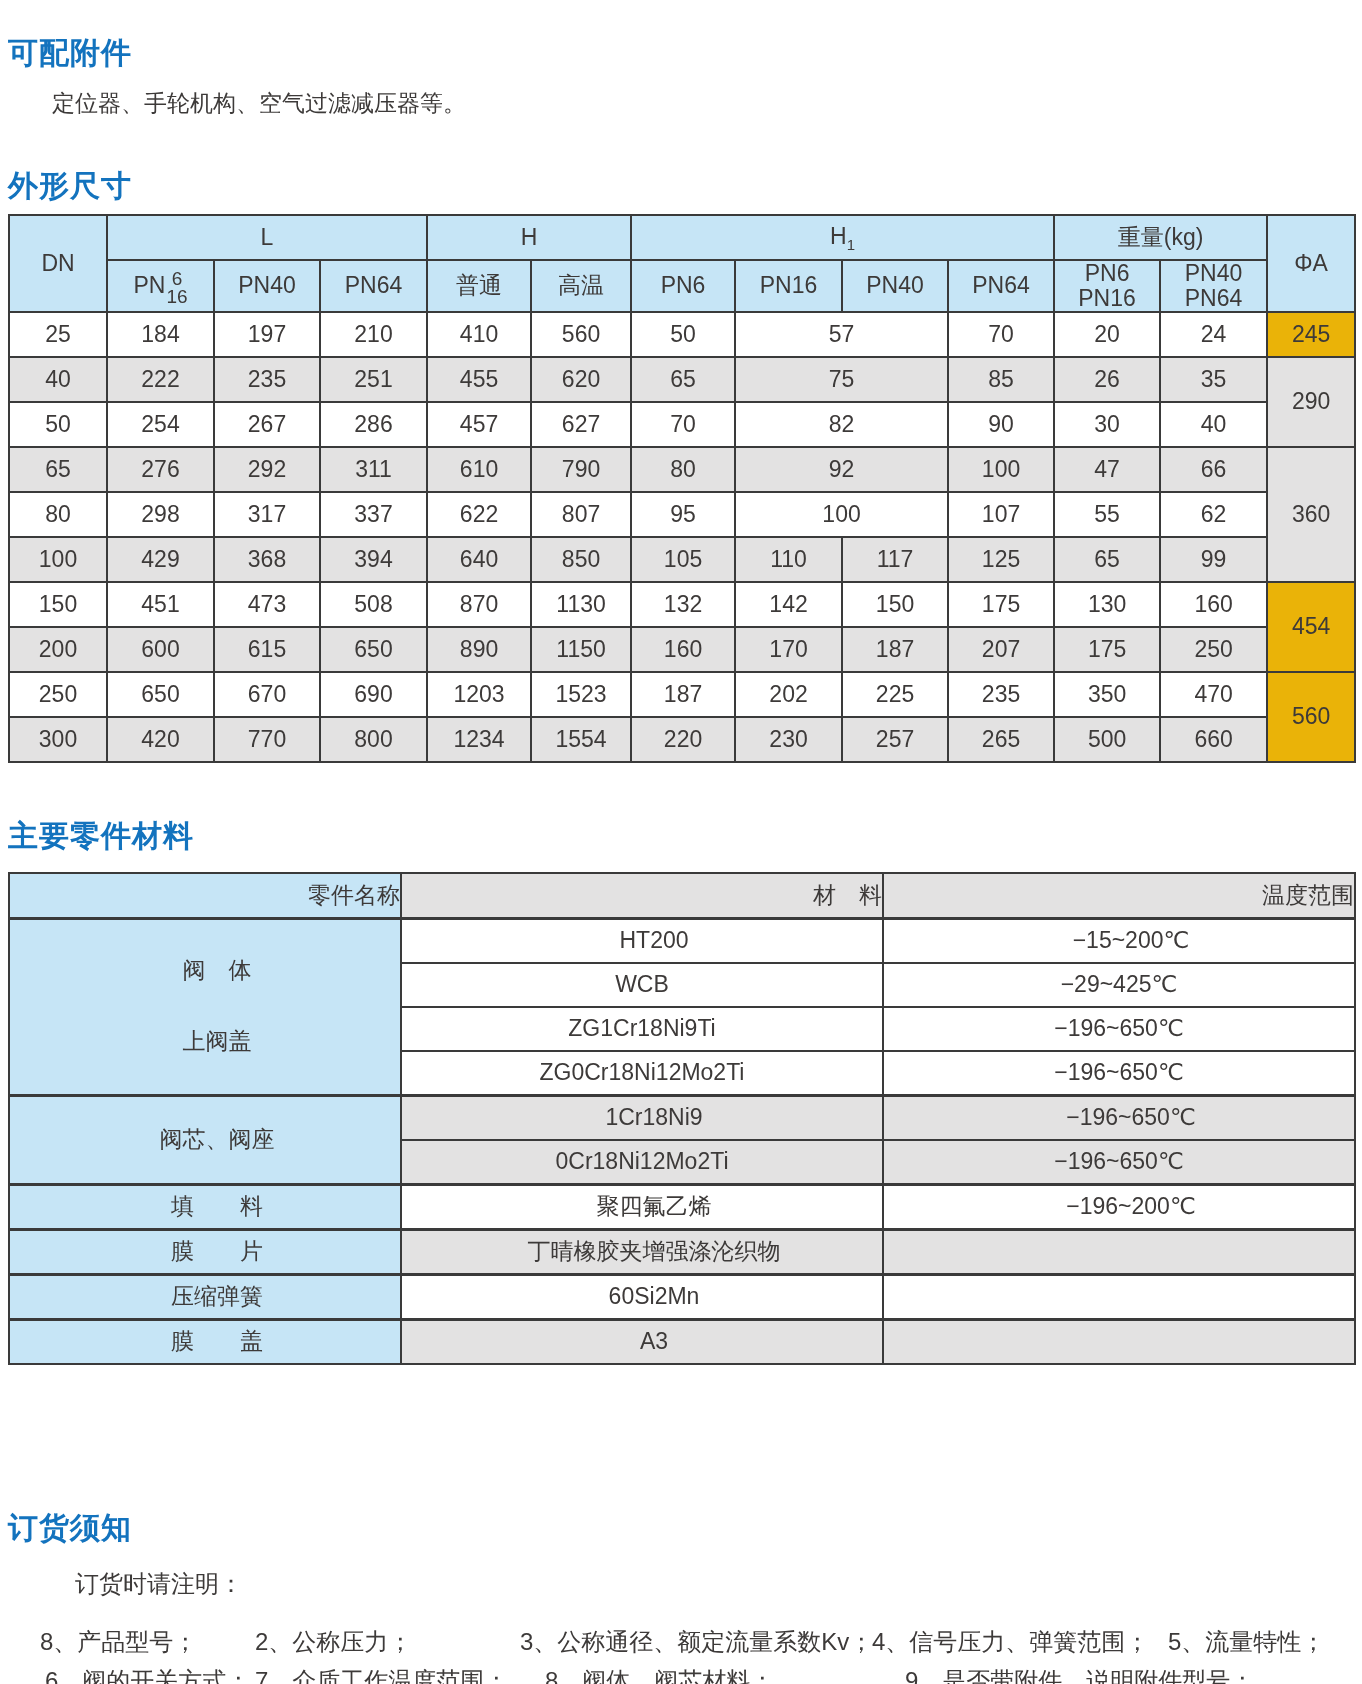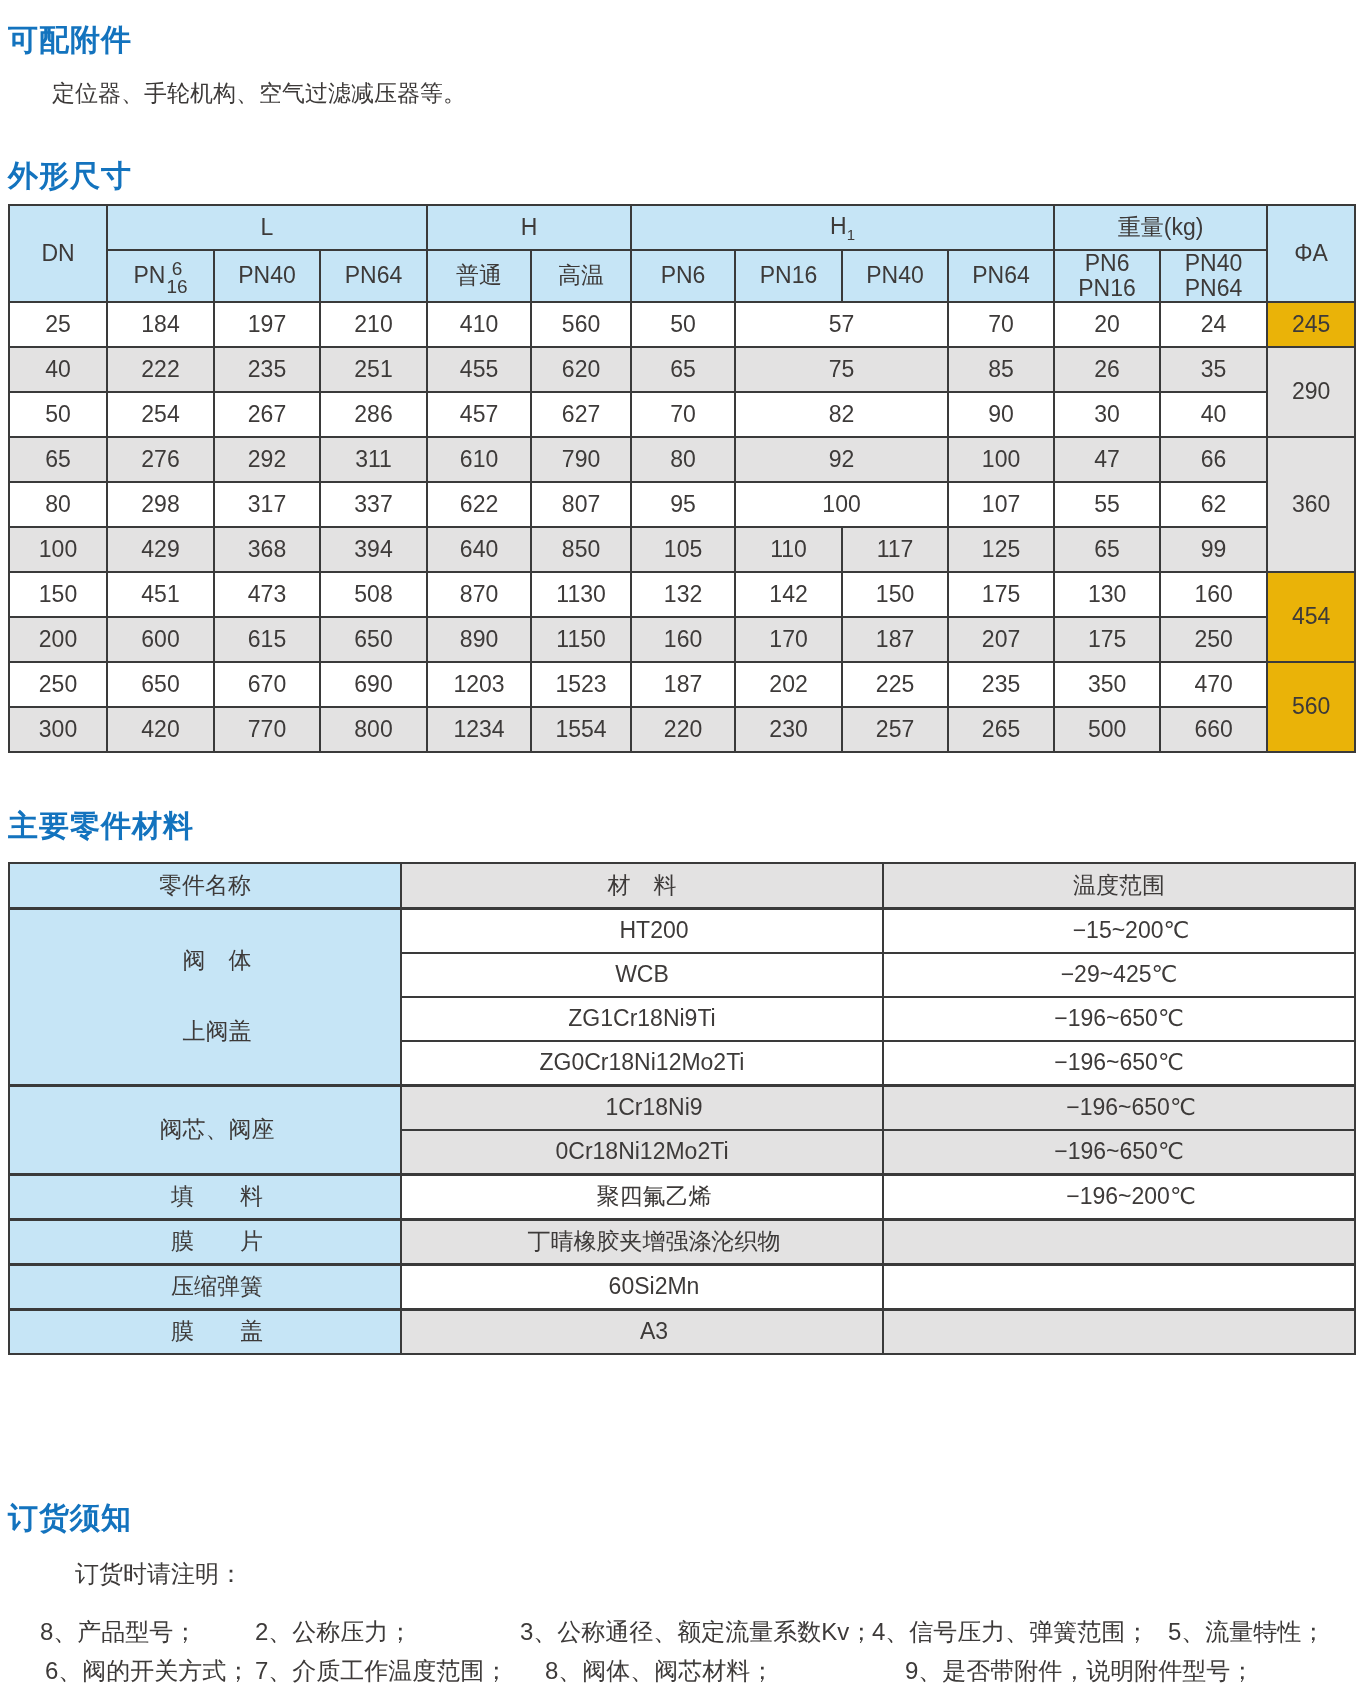--- a/index.html
+++ b/index.html
@@ -9,21 +9,21 @@
     color:#3d3a39;
     -webkit-font-smoothing:antialiased;
   }
   .page{width:1362px;position:relative;}
 
   
   .sec{
     font-size:30px;font-weight:bold;color:#1373be;
     margin:0;padding:0 0 0 8px;letter-spacing:1px;line-height:1.1;
   }
-  .h-acc{padding-top:26px;font-family:Liberation Mono, monospace;}
+  .h-acc{padding-top:36px;}
   .h-dim{margin-top:50px;margin-bottom:12px;}
   .h-mat{margin-top:56px;margin-bottom:20px;}
   .h-ord{margin-top:146px;}
 
   .body-text{font-size:23px;margin:20px 0 0 52px;line-height:1.3;}
 
   
   table{border-collapse:collapse;table-layout:fixed;}
   .dim{width:1346px;margin:6px 0 0 8px;}
   .dim th,.dim td{
@@ -42,21 +42,21 @@
     font-size:19px;margin-left:1px;transform:translateY(2px);
   }
   .h1-sub{font-size:15px;}
 
   
   .mat{width:1346px;margin:0 0 0 8px;}
   .mat th,.mat td{
     border:2px solid #3a3a3a;text-align:center;vertical-align:middle;
     font-weight:normal;font-size:23px;padding:0;
   }
-  .mat th{height:43px;background:#e3e2e2;}
+  .mat th{height:43px;background:#e3e2e2;text-align:right;}
   .mat th.blue-h{background:#c6e5f6;}
   .mat td{height:42px;background:#ffffff;}
   .mat td.shade{background:#e3e2e2;}
   .mat td.mat-name{
     background:#c6e5f6;white-space:pre-line;line-height:1.55;
   }
   .mat tr.group-start td{border-top-width:3px;padding-left:24px;}
 
   
   .ord-intro{font-size:24px;margin:26px 0 0 75px;line-height:1.2;}

